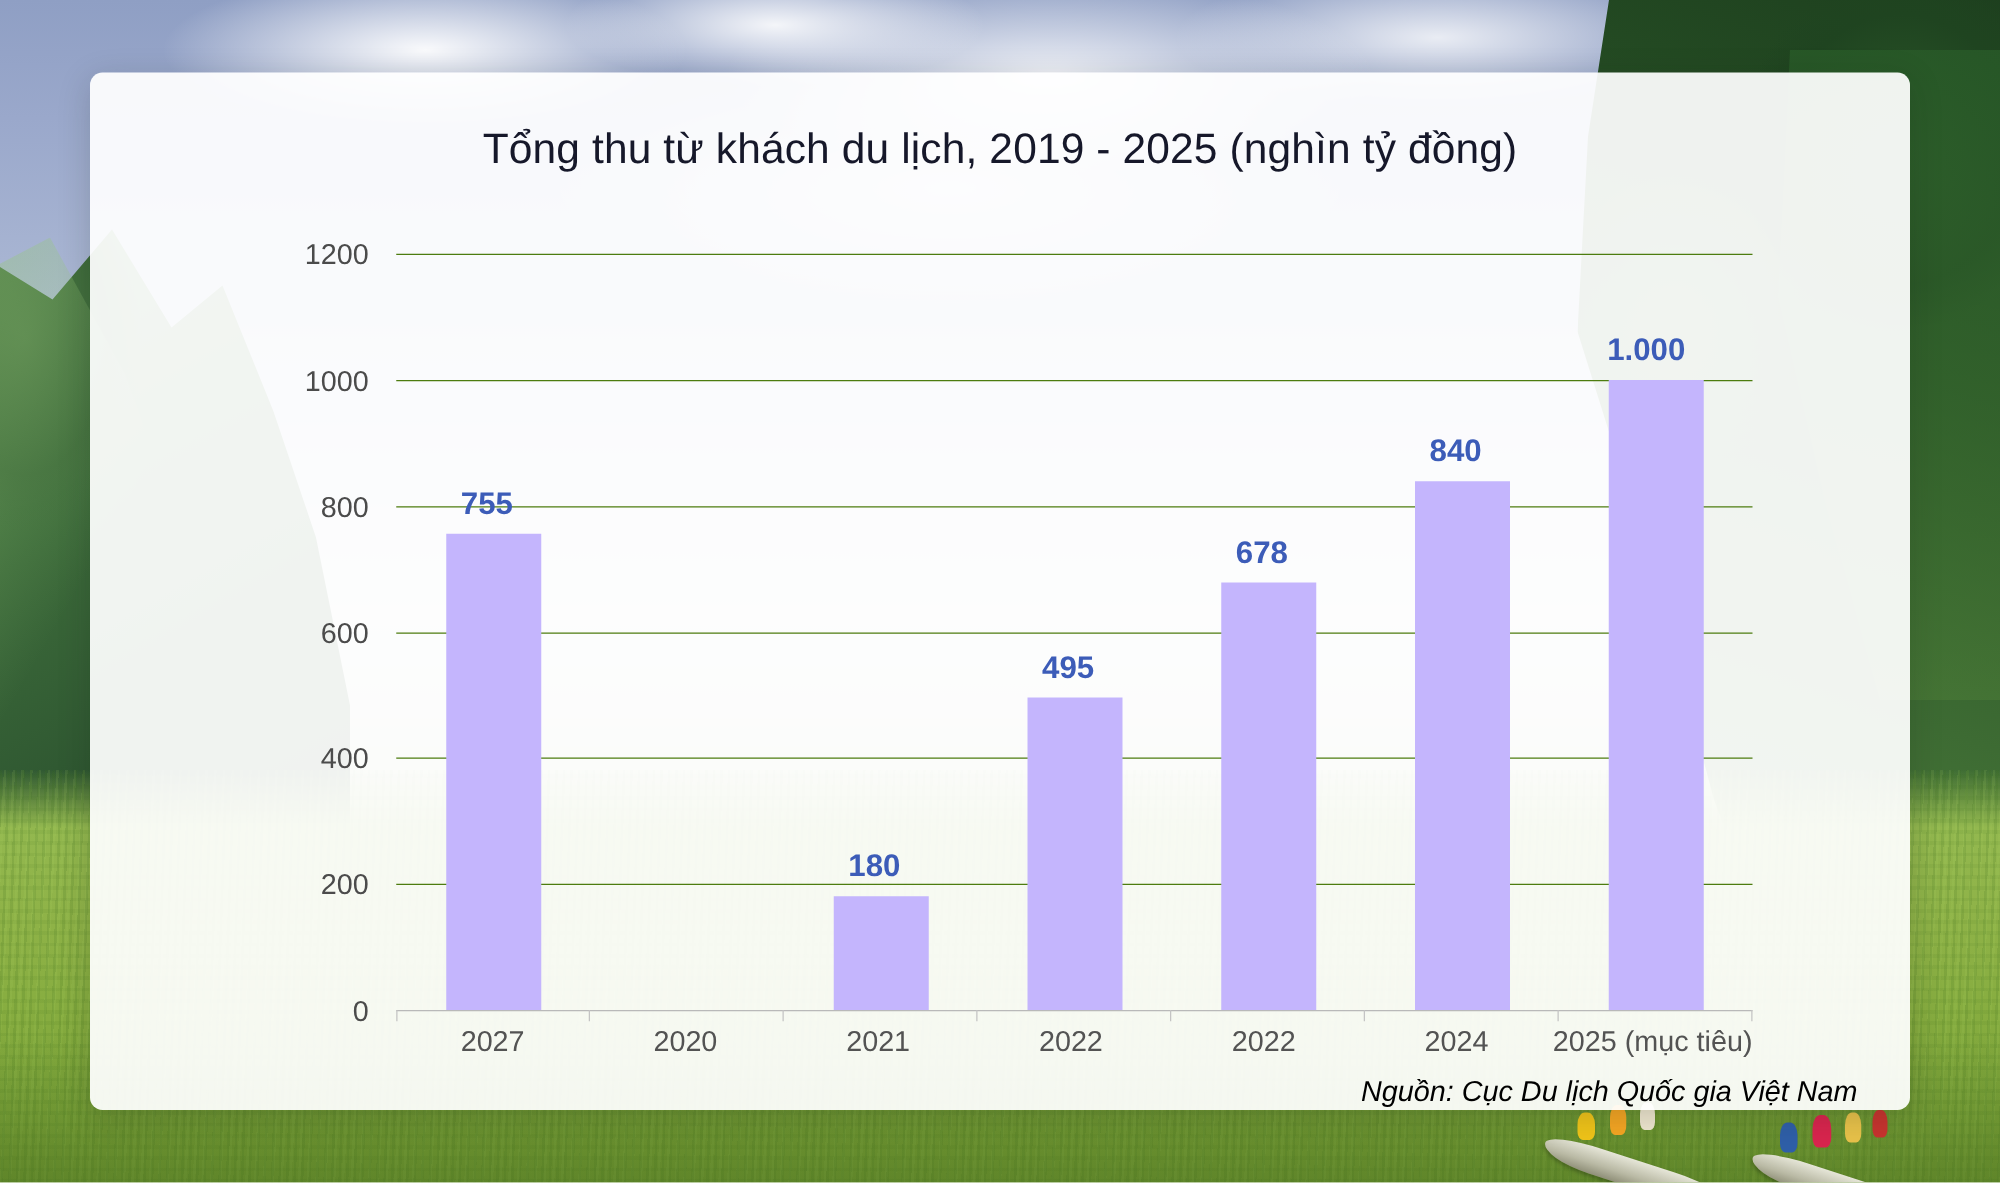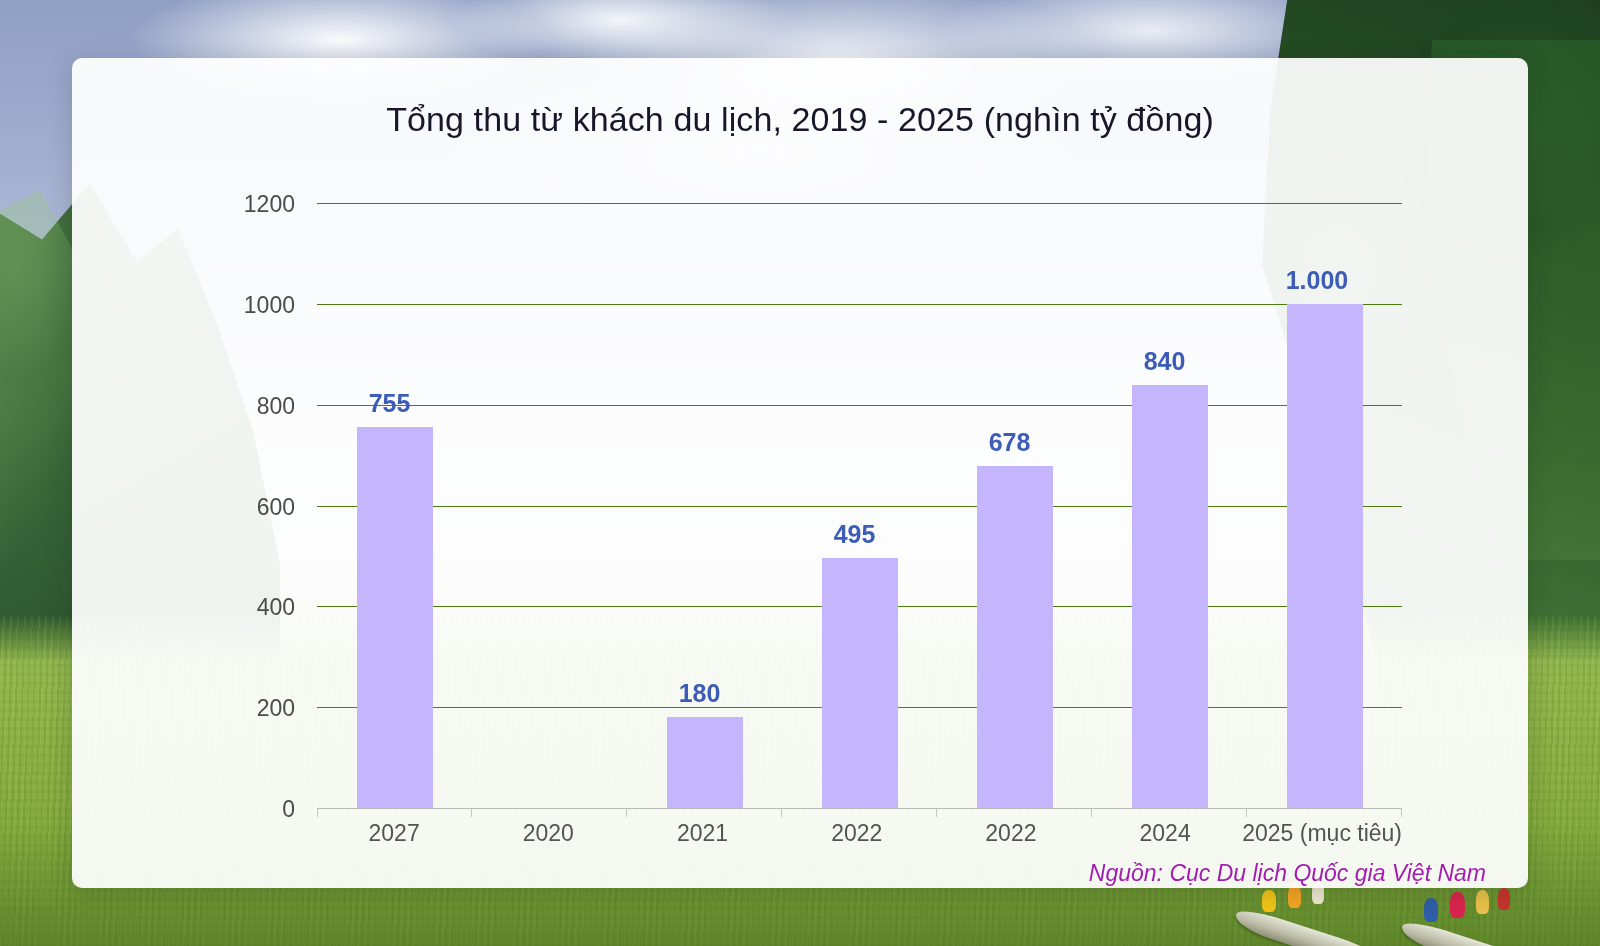--- a/index.html
+++ b/index.html
@@ -237,21 +237,21 @@
     color: #535353;
     white-space: nowrap;
   }
 
   #source {
     position: absolute;
     right: 42px;
     top: 802px;
     font-size: 23px;
     font-style: italic;
-    color: #a21caf;
+    color: #000000;
     white-space: nowrap;
   }
 </style>
 </head>
 <body>
 
 <div id="stage">
 
   <div class="bg-layer bg-sky"></div>
   <div class="bg-layer bg-clouds"></div>

